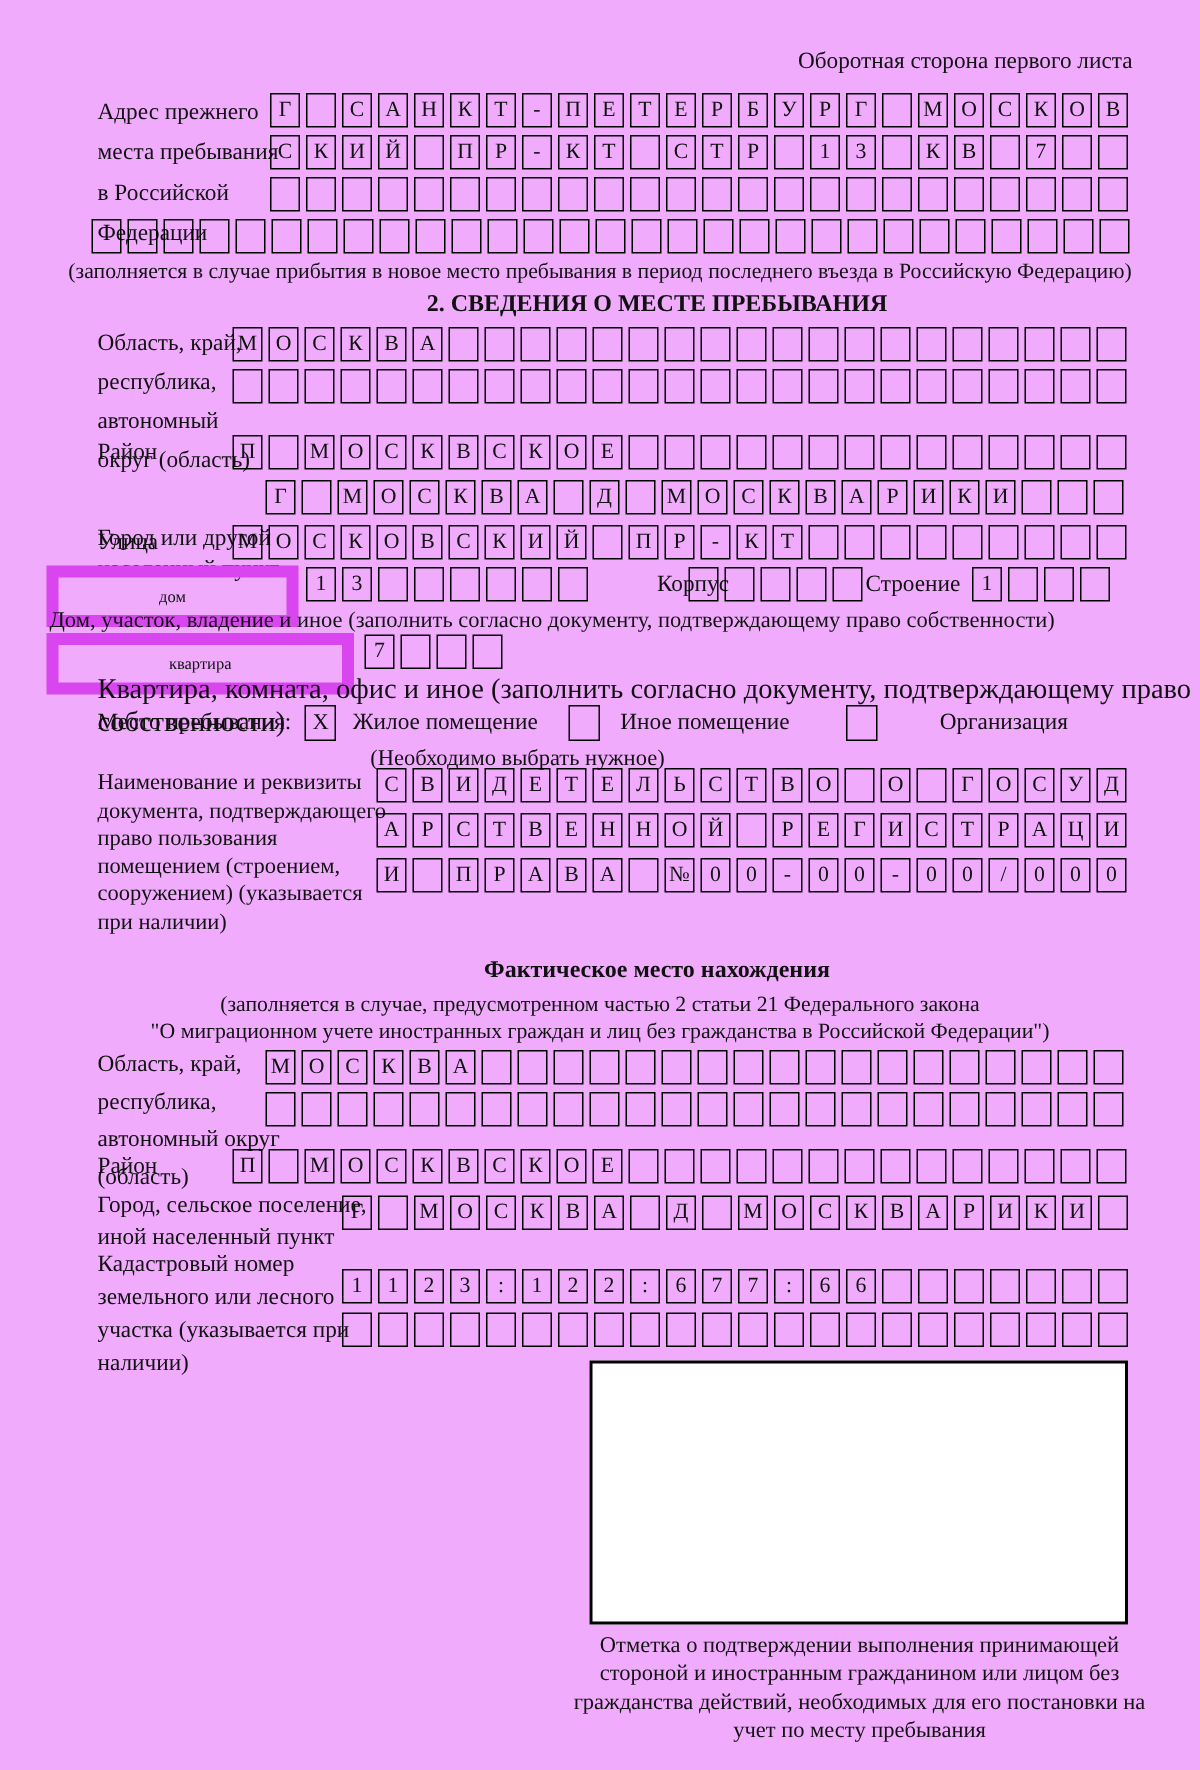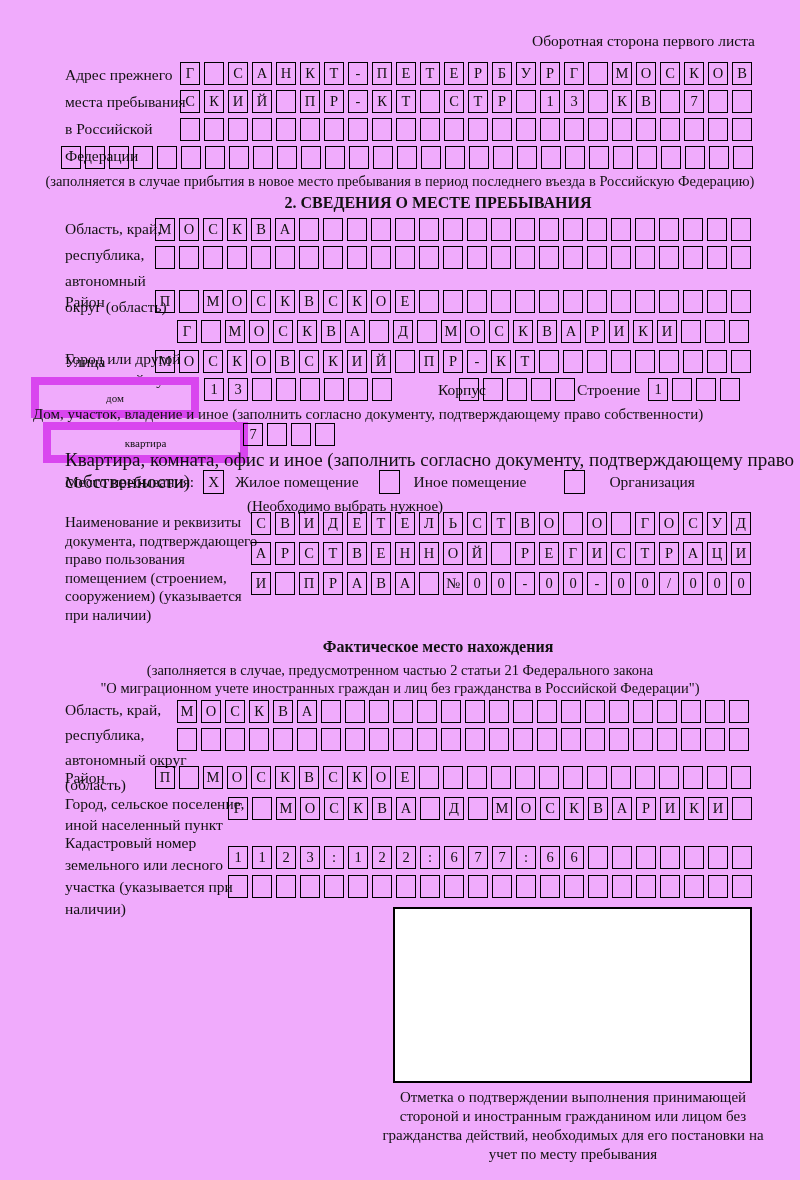--- a/index.html
+++ b/index.html
@@ -306,37 +306,37 @@
     </div>
   <div class="abs label" style="left:577px;top:379px;">Строение</div>
   <div class="row abs" style="left:648px;top:378px;">
       <span class="cell">1</span>
       <span class="cell"></span>
       <span class="cell"></span>
       <span class="cell"></span>
     </div>
   <div class="abs label" style="left:33px;top:403px;font-size:15px;">Дом, участок, владение и иное (заполнить согласно документу, подтверждающему право собственности)</div>
 
-  <div class="bigbox abs" style="left:31px;top:422px;width:205px;margin-left:12px;">квартира</div>
+  <div class="bigbox abs" style="left:31px;top:422px;width:205px;">квартира</div>
   <div class="row abs" style="left:243px;top:423px;">
       <span class="cell">7</span>
       <span class="cell"></span>
       <span class="cell"></span>
       <span class="cell"></span>
     </div>
   <div class="abs label" style="left:33px;top:449px;font-size:19px;margin-left:32px;">Квартира, комната, офис и иное (заполнить согласно документу, подтверждающему право собственности)</div>
 
   <div class="stayrow abs" style="left:65px;top:470px;">
     <span>Место пребывания:</span>
     <span class="cb" style="margin-left:9px;">X</span>
     <span style="margin-left:11px;">Жилое помещение</span>
     <span class="cb" style="margin-left:20px;"></span>
     <span style="margin-left:14px;">Иное помещение</span>
     <span class="cb" style="margin-left:38px;"></span>
-    <span style="margin-left:24px;text-align:right;">Организация</span>
+    <span style="margin-left:41px;text-align:right;">Организация</span>
   </div>
   <div class="abs label" style="left:155px;top:495px;width:380px;text-align:center;font-size:15px;">(Необходимо выбрать нужное)</div>
 
   <div class="abs label" style="left:65px;top:513px;width:195px;line-height:18.5px;font-size:15px;">Наименование и реквизиты документа, подтверждающего право пользования помещением (строением, сооружением) (указывается при наличии)</div>
   <div class="row abs" style="left:251px;top:512px;">
       <span class="cell">С</span>
       <span class="cell">В</span>
       <span class="cell">И</span>
       <span class="cell">Д</span>
       <span class="cell">Е</span>

